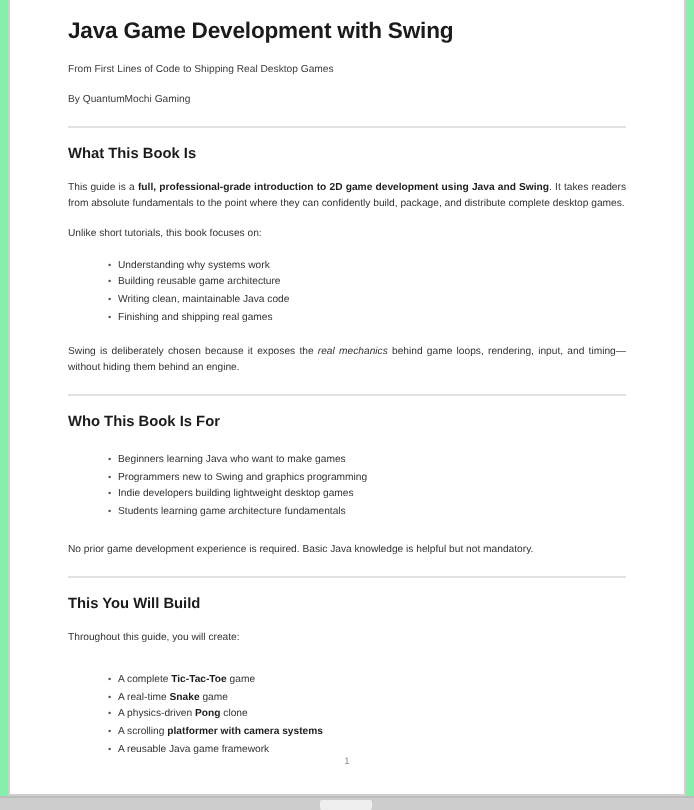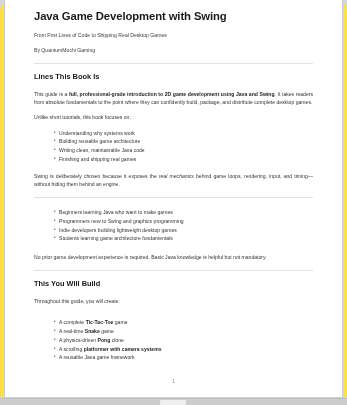--- a/index.html
+++ b/index.html
@@ -11,23 +11,22 @@
     width: 347px;
     height: 405px;
     overflow: hidden;
     font-family: "Liberation Sans", sans-serif;
   }
 
   .viewport {
     position: relative;
     width: 347px;
     height: 405px;
-    background: #fde047;
+    background: #86efac;
     box-sizing: border-box;
-    border-radius: 12px;
   }
 
   .page {
     position: absolute;
     left: 4px;
     top: 0px;
     width: 339px;
     height: 398px;
     background: #ffffff;
     border: 1px solid #cfcfcf;
@@ -157,36 +156,37 @@
 <div class="viewport">
 
   <div class="page">
     <div class="page-inner">
 
       <h1 class="doc-title">Java Game Development with Swing</h1>
       <p class="doc-subtitle">From First Lines of Code to Shipping Real Desktop Games</p>
       <p class="doc-byline">By QuantumMochi Gaming</p>
 
       <hr class="rule">
-      <h2 class="section-heading">Lines This Book Is</h2>
+      <h2 class="section-heading">What This Book Is</h2>
 
       <p class="para"><span>This guide is a </span><b>full, professional-grade introduction to 2D game development using Java and Swing</b><span>. It takes readers from absolute fundamentals to the point where they can confidently build, package, and distribute complete desktop games.</span></p>
 
       <p class="para">Unlike short tutorials, this book focuses on:</p>
 
       <ul class="bullets">
         <li>Understanding why systems work</li>
         <li>Building reusable game architecture</li>
         <li>Writing clean, maintainable Java code</li>
         <li>Finishing and shipping real games</li>
       </ul>
 
       <p class="para last"><span>Swing is deliberately chosen because it exposes the </span><i>real mechanics</i><span> behind game loops, rendering, input, and timing—without hiding them behind an engine.</span></p>
 
       <hr class="rule">
+      <h2 class="section-heading">Who This Book Is For</h2>
 
       <div class="spacer-sm"></div>
 
       <ul class="bullets">
         <li>Beginners learning Java who want to make games</li>
         <li>Programmers new to Swing and graphics programming</li>
         <li>Indie developers building lightweight desktop games</li>
         <li>Students learning game architecture fundamentals</li>
       </ul>
 

